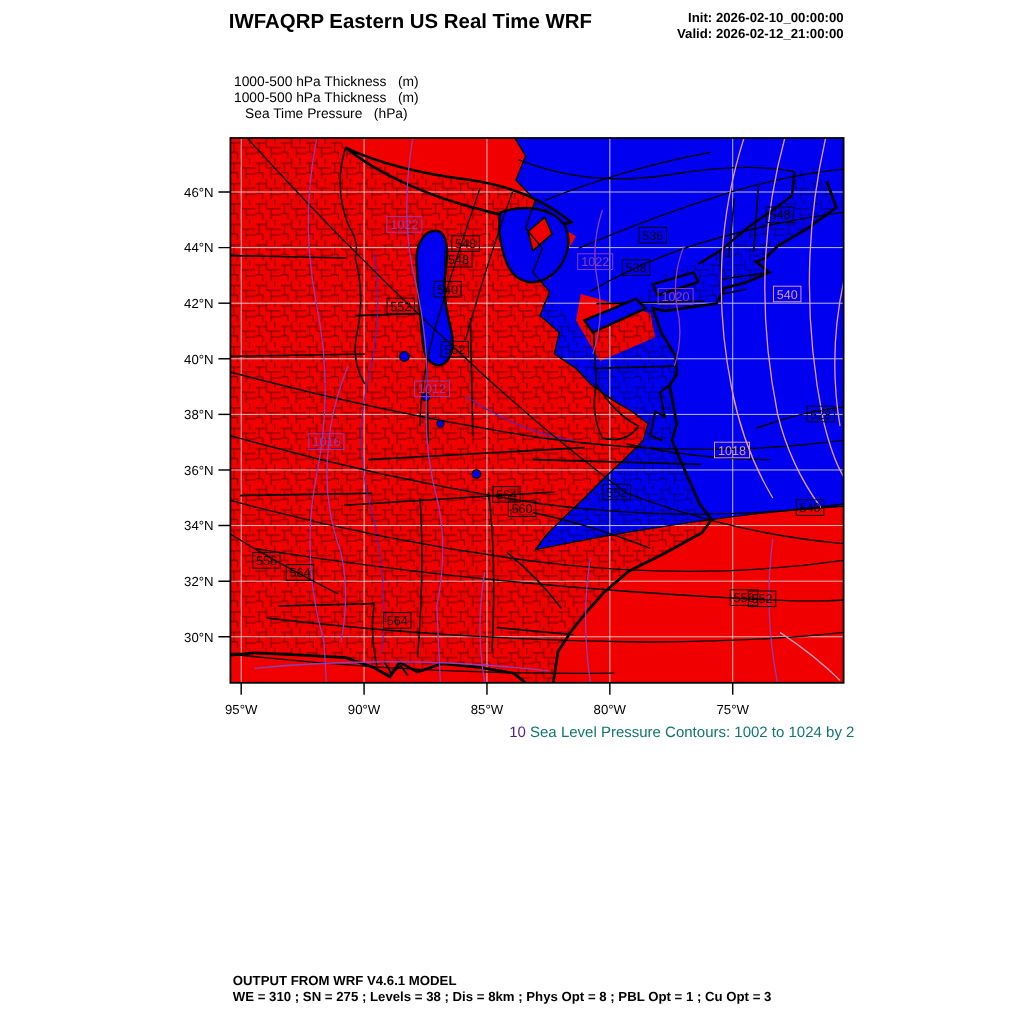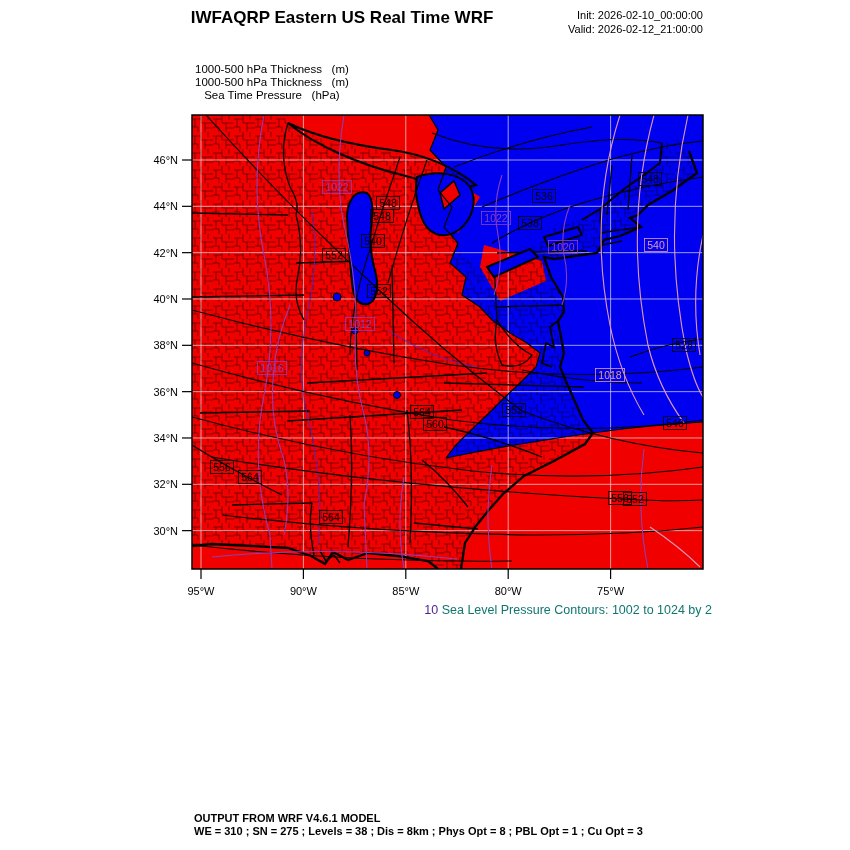--- a/index.html
+++ b/index.html
@@ -1,21 +1,21 @@
 <!DOCTYPE html>
 <html><head>
 <meta charset="utf-8">
 <style>
   html,body{margin:0;padding:0;background:#ffffff;}
   .page{position:relative;width:850px;height:850px;background:#fff;overflow:hidden;
-        font-family:"Liberation Sans","DejaVu Sans",sans-serif;color:#000;}
+        font-family:"Liberation Sans","DejaVu Sans",sans-serif;color:#000;border-radius:24px;}
   .title{position:absolute;left:0;top:8px;width:684px;text-align:center;
          font-size:17px;font-weight:bold;letter-spacing:0px;}
   .runinfo{position:absolute;right:147px;top:9px;text-align:right;
-           font-size:11px;font-weight:normal;line-height:13.5px;}
+           font-size:11px;font-weight:bold;line-height:13.5px;}
   .legend{position:absolute;left:195px;top:63px;font-size:11.5px;line-height:13px;}
   .legend div{white-space:pre;text-align:center;}
   .mapwrap{position:absolute;left:140px;top:107px;width:600px;height:520px;}
   .caption{position:absolute;top:603px;right:138px;font-size:12.5px;white-space:pre;}
   .caption .pfx{color:#4c1d95;}
   .caption .slp{color:#0f766e;}
   .footer{position:absolute;left:194px;top:812px;font-size:11px;font-weight:bold;line-height:13px;}
   svg text{font-family:"Liberation Sans","DejaVu Sans",sans-serif;}
 </style>
 </head>

